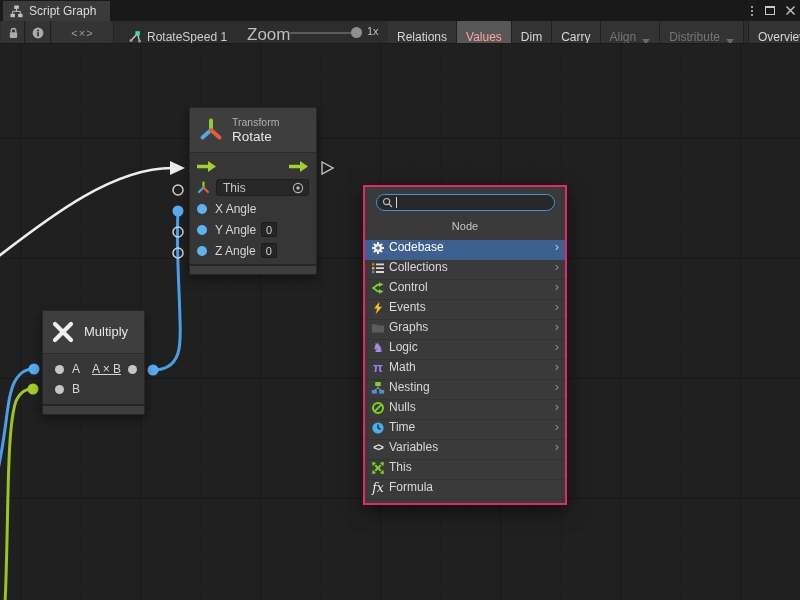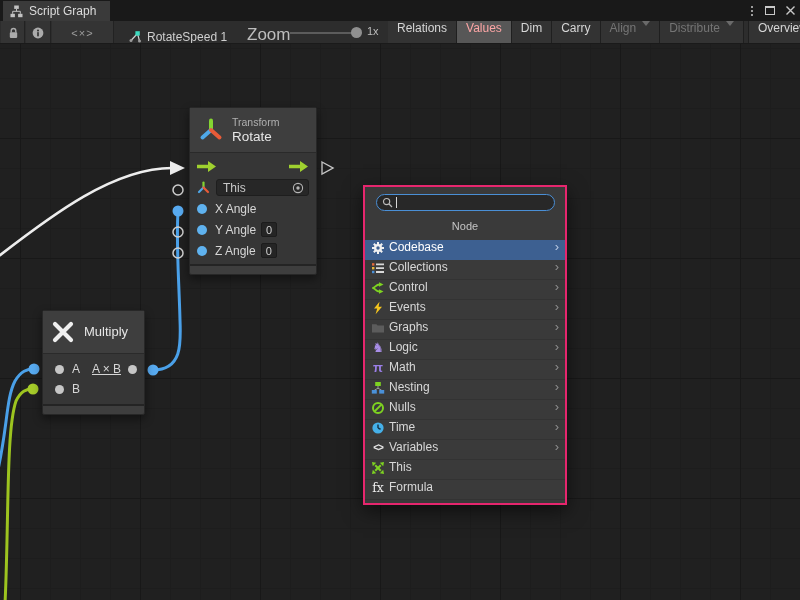--- a/index.html
+++ b/index.html
@@ -24,21 +24,21 @@
           background:#343434; border-right:1px solid #222; }
   .tb-text { color:#9d9d9d; font-size:11px; letter-spacing:1px; }
   .breadcrumb { position:absolute; left:128px; top:4px; height:23px; display:flex; align-items:center; gap:5px; }
   .breadcrumb span { color:#cfcfcf; font-size:12px; }
   .zoomlabel { position:absolute; left:247px; top:4px; color:#bdbdbd; font-size:17px; }
   .slider { position:absolute; left:290px; top:0; width:72px; height:23px; }
   .slider .track { position:absolute; left:0; right:0; top:11px; height:2px; background:#5c5c5c; }
   .slider .thumb { position:absolute; right:0; top:6px; width:11px; height:11px; border-radius:50%; background:#8f8f8f; }
   .zoomval { position:absolute; left:367px; top:4px; color:#bdbdbd; font-size:11px; }
   .view-buttons { position:absolute; left:388px; top:0; height:23px; display:flex; }
-  .vbtn { height:23px; display:flex; align-items:flex-start; padding:0 9px; background:#333;
+  .vbtn { height:23px; display:flex; align-items:flex-end; padding:0 9px; background:#333;
           border-right:1px solid #1f1f1f; color:#d6d6d6; font-size:12px; white-space:nowrap; }
   .vbtn.active { background:#575757; color:#fca5a5; }
   .vbtn.disabled { color:#757575; }
   .vbtn.gap { margin-left:4px; border-left:1px solid #1f1f1f; }
   .caret-down { display:inline-block; margin-left:6px; width:0; height:0;
                 border-left:4px solid transparent; border-right:4px solid transparent; border-top:5px solid #8a8a8a; }
   .vbtn.disabled .caret-down { border-top-color:#6a6a6a; }
 
   
   .canvas { position:absolute; left:0; top:44px; width:800px; height:556px; background-color:#202020;
@@ -94,21 +94,21 @@
   .fitem { height:20px; display:flex; align-items:flex-start; padding:0 6px 0 5px; border-bottom:1px solid #333; }
   .fitem.selected { background:#3d6091; border-bottom-color:#3d6091; }
   .ficon { width:16px; height:15px; display:flex; align-items:center; justify-content:center; flex:0 0 auto; }
   .flabel { color:#d8d8d8; font-size:12px; margin-left:3px; }
   .fitem.selected .flabel { color:#fff; }
   .fchev { margin-left:auto; color:#8f8f8f; font-size:13px; line-height:1; }
   .fitem.selected .fchev { color:#b9c9e2; }
   .glyph-purple { color:#a98ee8; font-size:13px; }
   .glyph-pi { color:#9b7fe8; font-size:13px; font-weight:bold; }
   .glyph-brackets { color:#e8e8e8; font-size:10px; font-weight:bold; letter-spacing:-1px; }
-  .glyph-fx { color:#ececec; font-size:12.5px; font-family:"DejaVu Serif", serif; }
+  .glyph-fx { color:#ececec; font-size:12.5px; font-style:italic; font-family:"DejaVu Serif", serif; }
 </style>
 </head>
 <body>
 
 <div class="stage">
 
   <div class="tabbar">
     <div class="tab">
       <svg width="13" height="13" viewBox="0 0 13 13">
         <g fill="#c2c2c2">

